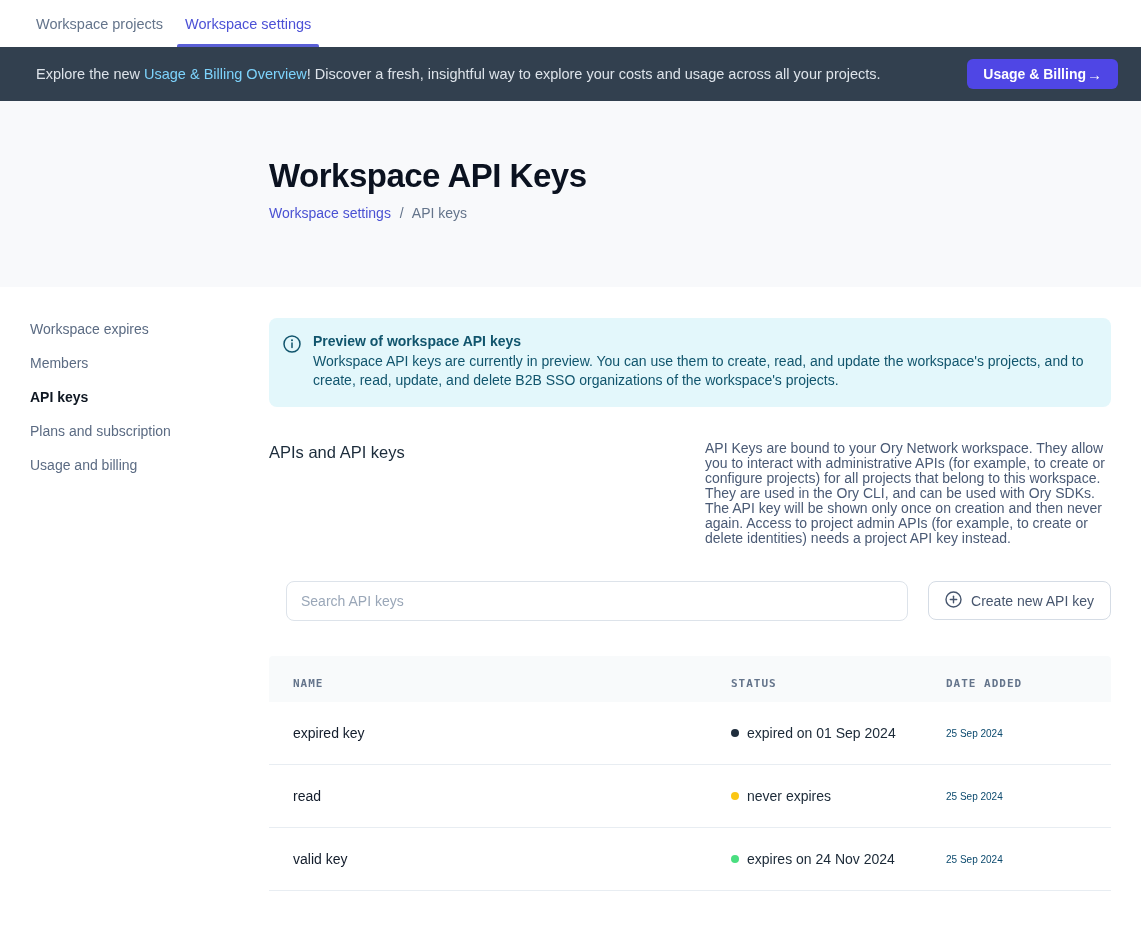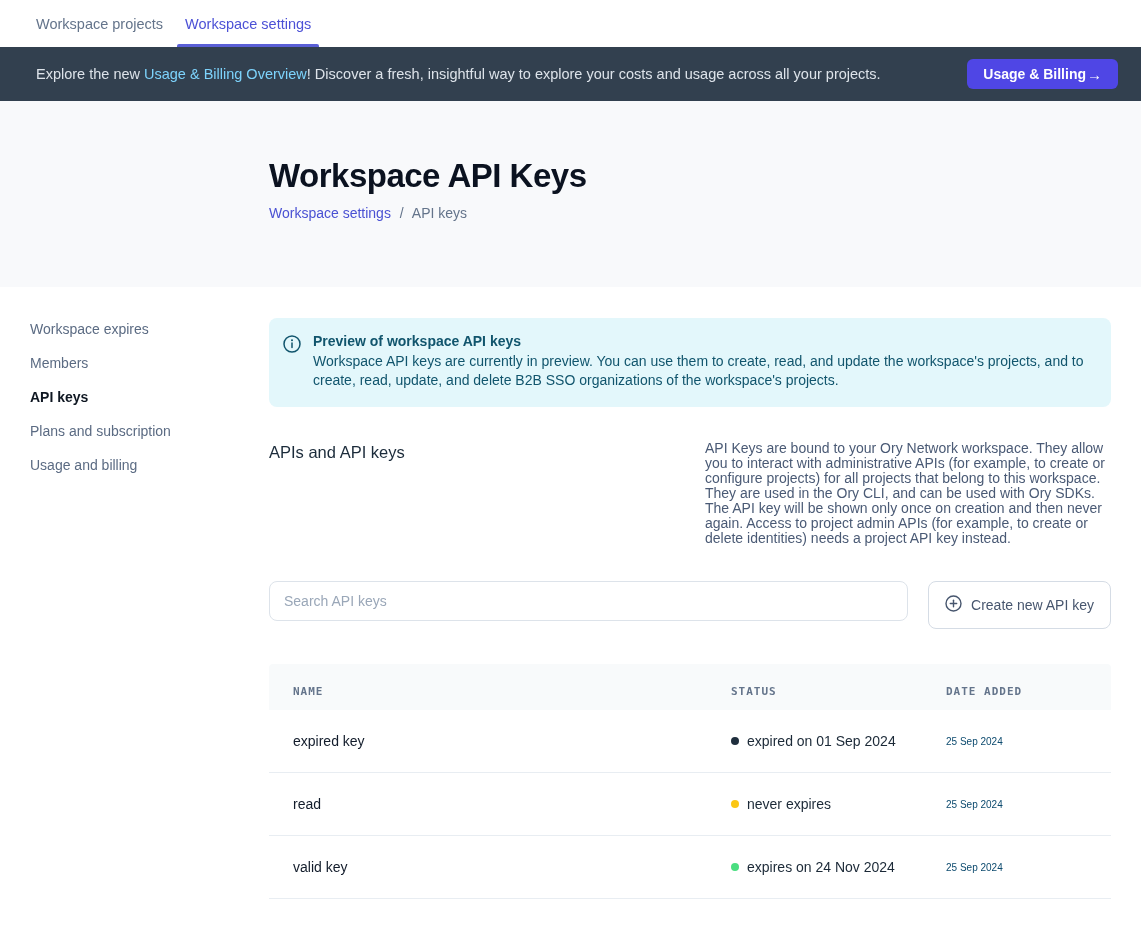--- a/index.html
+++ b/index.html
@@ -45,23 +45,23 @@
   .callout-body { font-size:14px; color:#11556d; line-height:19px; margin-top:3px; }
 
   
   .section-row { margin-top:34px; display:flex; justify-content:space-between; }
   .section-heading { font-size:16.5px; font-weight:normal; color:#1b2b3a; padding-top:2px; }
   .section-desc { width:406px; font-size:14px; line-height:15px; color:#4a5a75; }
 
   
   .controls { margin-top:35px; display:flex; gap:20px; }
   .search-box { flex:1; height:40px; border:1px solid #dde3ea; border-radius:8px; padding:0 14px;
-    font-size:14px; color:#1b2937; font-family:inherit; outline:none; background:#fff; }
+    font-size:14px; color:#1b2937; font-family:inherit; outline:none; background:#fff;margin-left:17px; }
   .search-box::placeholder { color:#9aa7b8; }
-  .create-btn { height:48px; border:1px solid #d5dce5; border-radius:8px; background:#fff;
+  .create-btn { height:39px; border:1px solid #d5dce5; border-radius:8px; background:#fff;
     padding:0 16px; display:flex; align-items:center; gap:9px; font-size:14px; color:#47566e;
     font-family:inherit; cursor:pointer; white-space:nowrap; }
 
   
   .table { margin-top:35px; }
   .t-header { height:46px; background:#f8fafb; border-radius:4px 4px 0 0; display:grid;
     grid-template-columns:462px 215px 125px 1fr; align-items:center; }
   .t-header .th { font-family:"DejaVu Sans Mono", monospace; font-size:11px; letter-spacing:0.09em;
     color:#64748b; font-weight:bold;margin-top:9px; }
   .th-name { padding-left:24px; }

